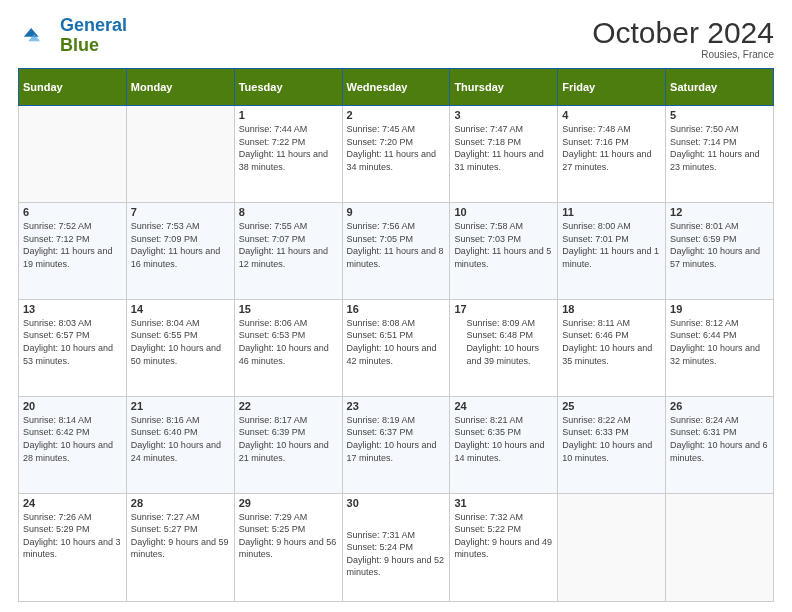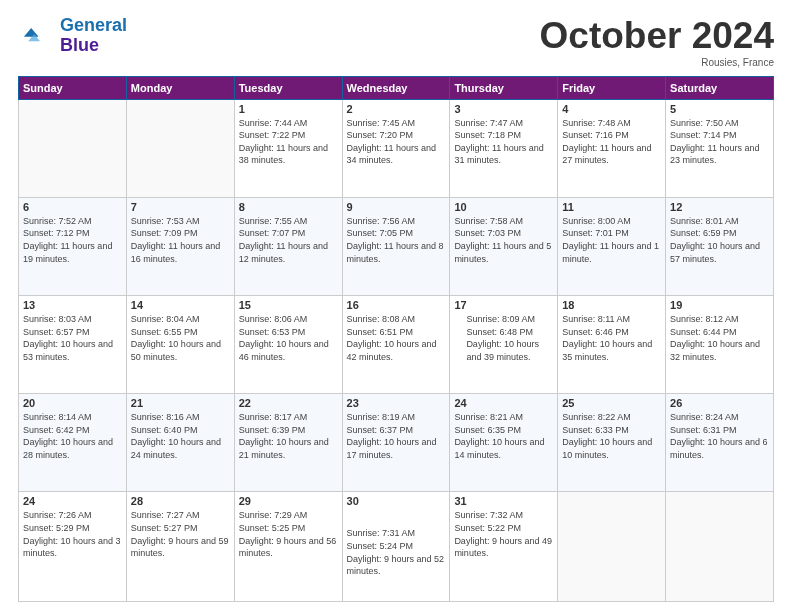--- a/index.html
+++ b/index.html
@@ -38,43 +38,43 @@
       color: #1a6faf;
     }
     .logo-icon {
       width: 22px;
       height: 22px;
     }
     .title-block {
       text-align: right;
     }
     .month-title {
-      font-size: 37px;
-      font-weight: 700;
+      font-size: 30px;
+      font-weight: 400;
       color: #333;
       line-height: 1.1;
     }
     .location {
       font-size: 10px;
       color: #555;
       text-align: right;
     }
     .calendar {
       flex: 1;
       border: 1px solid #ccc;
       border-collapse: collapse;
       width: 100%;
       table-layout: fixed;
     }
     .calendar th {
-      background: #701a75;
+      background: #4d7c0f;
       color: #fff;
       font-size: 11px;
       font-weight: bold;
-      padding: 5px 4px;
+      padding: 12px 4px;
       text-align: left;
       border: 1px solid #1560a0;
     }
     .calendar td {
       border: 1px solid #ccc;
       vertical-align: top;
       padding: 3px 4px;
       font-size: 9.5px;
       color: #333;
       height: 80px;
@@ -106,21 +106,21 @@
 
 <div class="page">
   <div class="header">
     <div class="logo">
       <svg class="logo-icon" viewBox="0 0 30 30">
         <polygon points="18,4 28,16 8,16" fill="#1a6faf"></polygon>
         <polygon points="22,12 30,22 14,22" fill="#4da6e0" opacity="0.7"></polygon>
       </svg>
       <div class="logo-text">
         <div><span>General</span></div>
-        <div><span style="color:#4c1d95">Blue</span></div>
+        <div><span style="color:#4d7c0f">Blue</span></div>
       </div>
     </div>
     <div class="title-block">
       <div class="month-title">October 2024</div>
       <div class="location">Rousies, France</div>
     </div>
   </div>
 
   <table class="calendar" id="cal-table">
       <thead>

